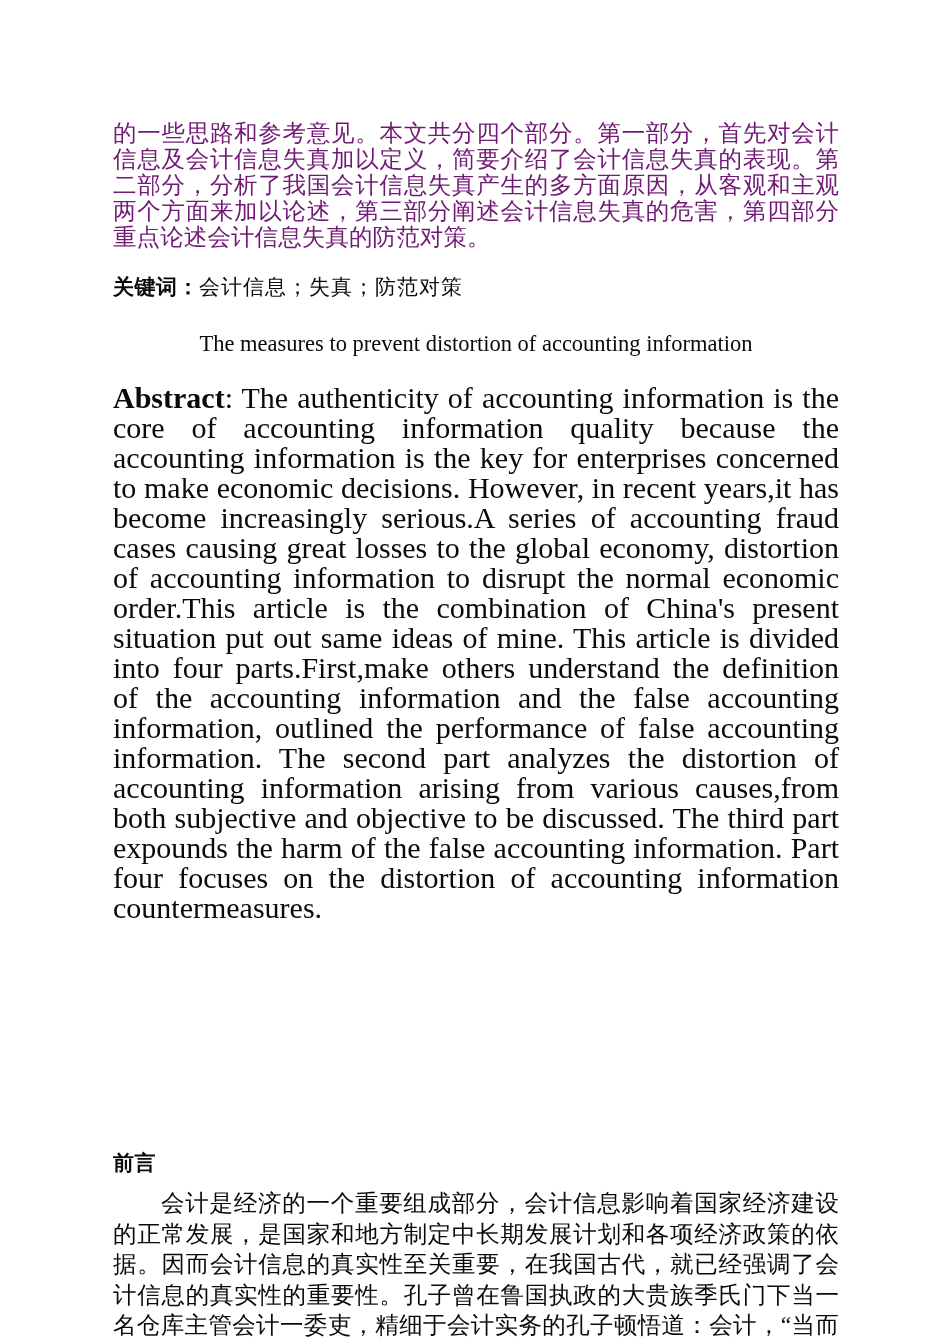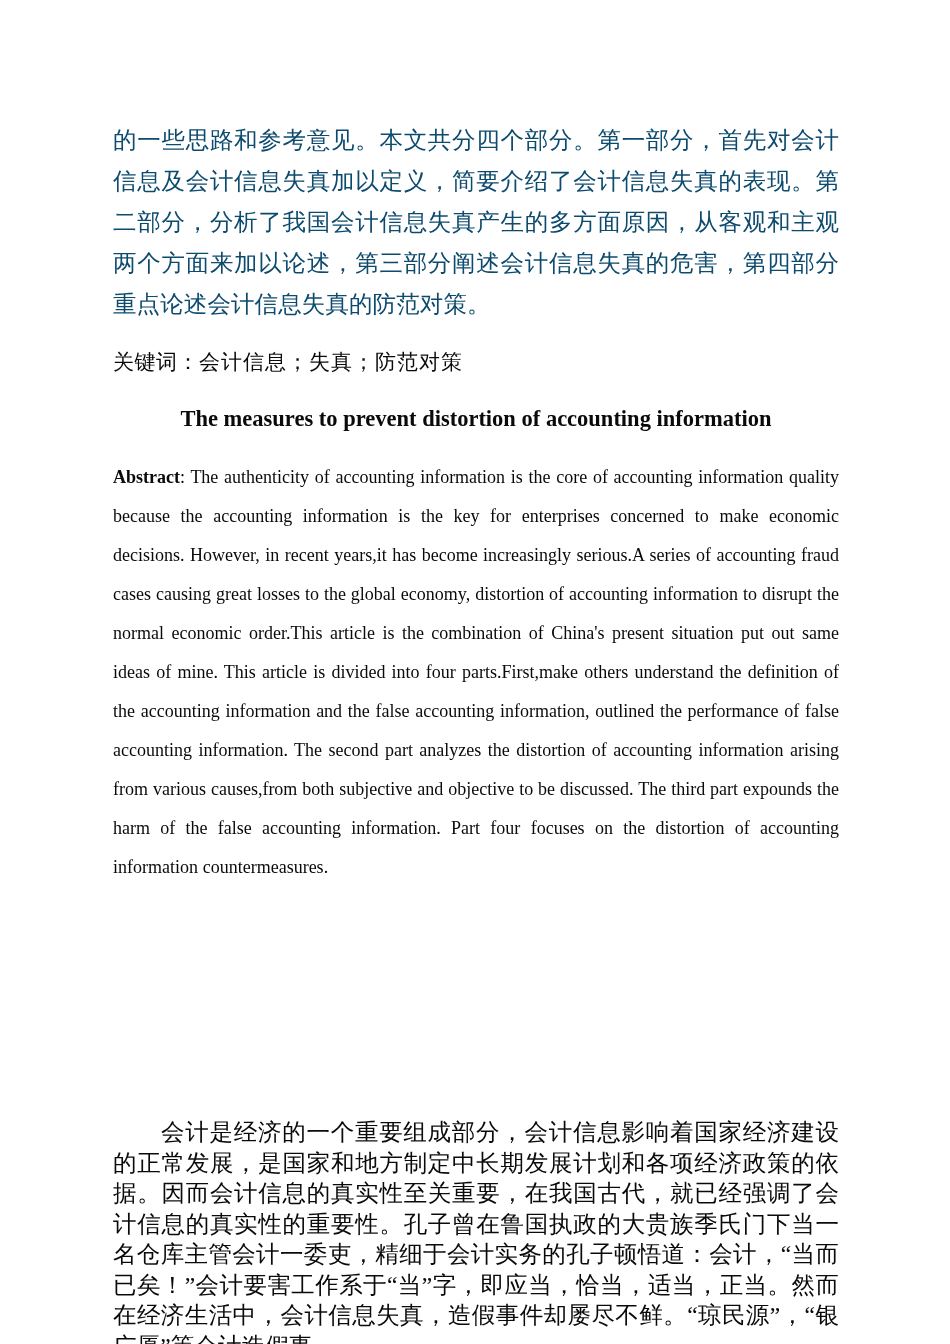--- a/index.html
+++ b/index.html
@@ -31,65 +31,65 @@
     position: absolute;
     left: 113px;
     top: 120px;
     width: 726px;
   }
 
   
   .cn-para {
     font-family: "Liberation Serif", "DejaVu Serif", serif;
     font-size: 23.5px;
-    line-height: 41px;
+    line-height: 26px;
     text-align: justify;
     text-justify: inter-ideograph;
     margin: 0;
     letter-spacing: 0.1px;
-    color: #0c4a6e;
+    color: #701a75;
   }
 
   
   .kw-line {
     margin: 20px 0 0 0;
     font-size: 23.5px;
     line-height: 32px;
     color: #0a0a0a;
   }
   .kw-label {
     font-family: "DejaVu Sans", "Liberation Sans", sans-serif;
-    font-weight: normal;
+    font-weight: bold;
     font-size: 21px;
     letter-spacing: 0.5px;
     margin-top: 48px;
   }
   .kw-values {
     font-family: "Liberation Serif", "DejaVu Serif", serif;
     font-size: 21px;
     letter-spacing: 1px;
   }
 
   
   .en-title {
     margin: 26px 0 0 0;
     text-align: center;
     font-family: "Liberation Serif", "DejaVu Serif", serif;
     font-size: 22.5px;
     line-height: 30px;
-    font-weight: bold;
+    font-weight: normal;
     color: #0a0a0a;
   }
 
   
   .en-para {
-    margin: 24px 0 0 0;
+    margin: 24px 0 9px 0;
     font-family: "Liberation Serif", "DejaVu Serif", serif;
-    font-size: 18px;
-    line-height: 39px;
+    font-size: 30px;
+    line-height: 30px;
     text-align: justify;
     color: #0a0a0a;
     word-spacing: 0.2px;
   }
   .en-para b,
   .kw-en-label {
     font-weight: bold;
   }
 
   .kw-en-line {
@@ -143,17 +143,18 @@
 
     <h1 class="en-title">The measures to prevent distortion of accounting information</h1>
 
     <p class="en-para">
       <b>Abstract</b><span>: </span><span>The authenticity of accounting information is the core of accounting information quality because the accounting information is the key for enterprises concerned to make economic decisions. However, in recent years,it has become increasingly serious.A series of accounting fraud cases causing great losses to the global economy, distortion of accounting information to disrupt the normal economic order.This article is the combination of China's present situation put out same ideas of mine. This article is divided into four parts.First,make others understand the definition of the accounting information and the false accounting information, outlined the performance of false accounting information. The second part analyzes the distortion of accounting information arising from various causes,from both subjective and objective to be discussed. The third part expounds the harm of the false accounting information. Part four focuses on the distortion of accounting information countermeasures.</span>
     </p>
 
 
     <div class="gap"></div>
 
+    <h2 class="section-heading">前言</h2>
 
     <p class="preface-body">会计是经济的一个重要组成部分，会计信息影响着国家经济建设的正常发展，是国家和地方制定中长期发展计划和各项经济政策的依据。因而会计信息的真实性至关重要，在我国古代，就已经强调了会计信息的真实性的重要性。孔子曾在鲁国执政的大贵族季氏门下当一名仓库主管会计一委吏，精细于会计实务的孔子顿悟道：会计，“当而已矣！”会计要害工作系于“当”字，即应当，恰当，适当，正当。然而在经济生活中，会计信息失真，造假事件却屡尽不鲜。“琼民源”，“银广厦”等会计造假事</p>
 
   </div>
 </div>
 
 </body></html>

